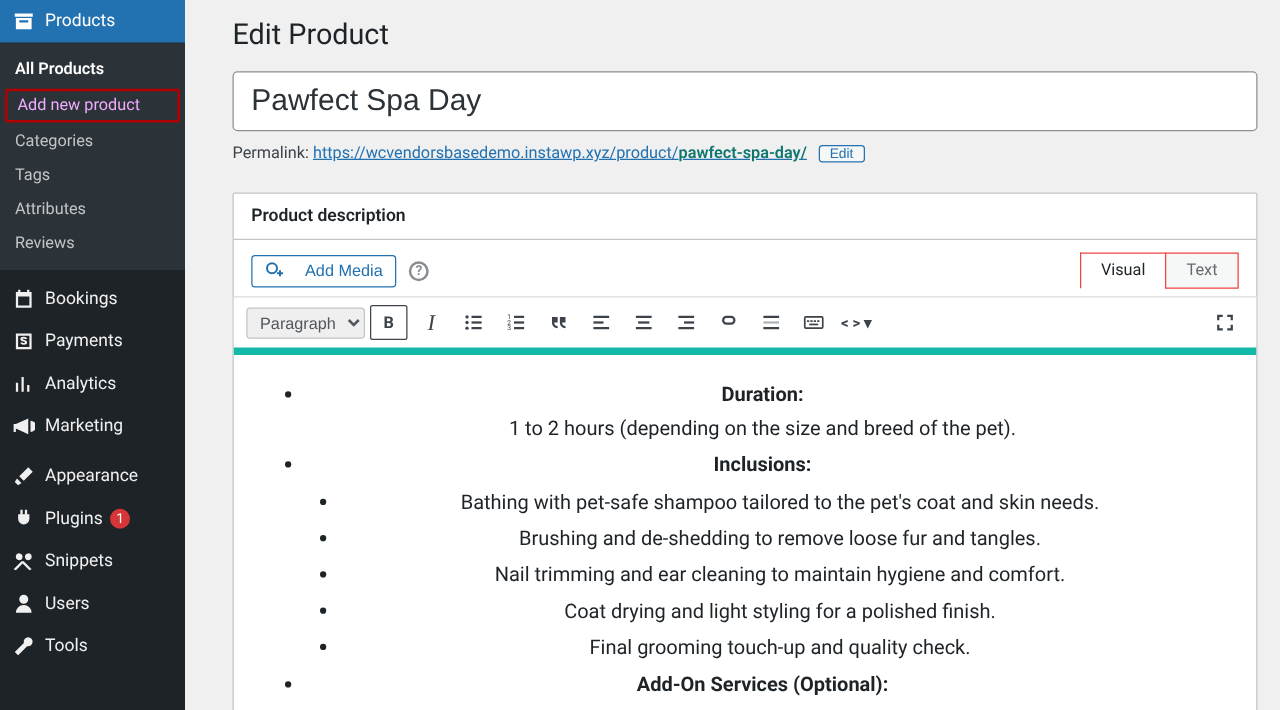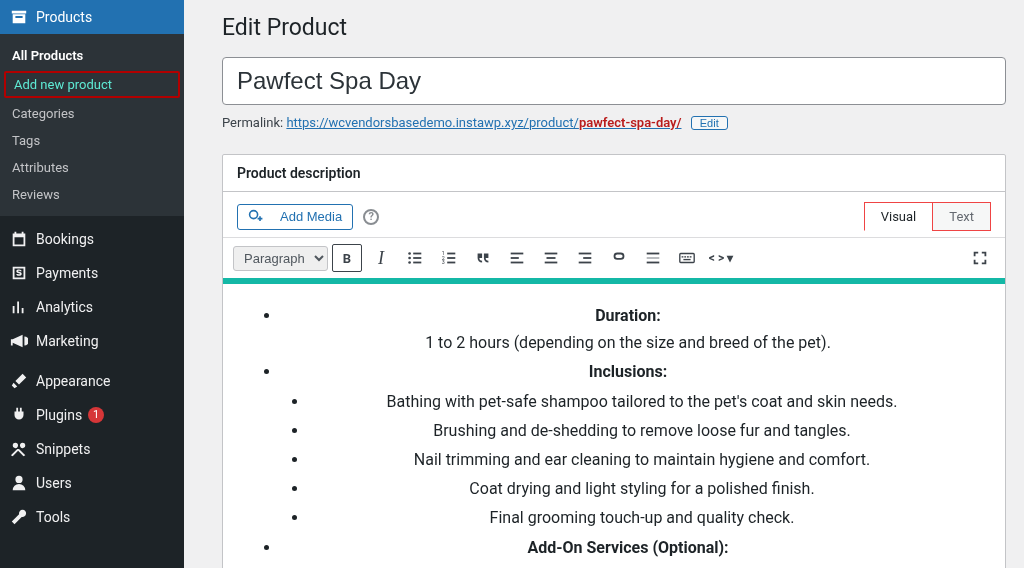--- a/index.html
+++ b/index.html
@@ -1,35 +1,35 @@
 <!DOCTYPE html>
 <html><head>
   <meta charset="utf-8">
   <style>
     * { box-sizing: border-box; margin: 0; padding: 0; }
     html, body { height: 100%; font-family: -apple-system, BlinkMacSystemFont, "Segoe UI", Roboto, sans-serif; font-size: 13px; color: #3c434a; }
     body { display: flex; background: #f0f0f1; }
     
-    #sidebar { width: 184px; background: #1d2327; color: #f0f0f1; flex-shrink: 0; overflow-y: auto; }
+    #sidebar { width: 148px; background: #1d2327; color: #f0f0f1; flex-shrink: 0; overflow-y: auto; }
     .side-item { display: flex; align-items: center; padding: 8px 10px; color: #f0f0f1; cursor: pointer; font-size: 14px; }
     .side-item.top-active { background: #2271b1; color: #fff; position: relative; }
     .side-item svg, .side-item .ico { width: 18px; height: 18px; margin-right: 8px; fill: currentColor; flex-shrink:0; }
     .sub-list { background: #2c3338; padding: 8px 0; }
     .sub-item { padding: 6px 12px; font-size: 13px; color: #c3c4c7; cursor: pointer; }
     .sub-item.bold-white { color: #fff; font-weight: 600; }
-    .sub-item.highlighted { border: 2px solid #b20000; border-radius: 2px; color:#5eead4; margin: 2px 4px; padding: 4px 8px;}
+    .sub-item.highlighted { border: 2px solid #b20000; border-radius: 2px; color:#f0abfc; margin: 2px 4px; padding: 4px 8px;}
     .side-group { margin-top: 6px; }
     .badge { display:inline-block; background:#d63638; color:#fff; border-radius: 9px; min-width: 16px; height:16px; line-height:16px; font-size:11px; text-align:center; padding:0 4px; margin-left:6px;}
     
     #main { flex: 1; overflow: auto; padding: 0 18px 20px 38px; }
     h1.page-head { font-size: 23px; font-weight: 400; padding: 14px 0 16px 0; color:#1d2327;}
     .title-input { width: 100%; padding: 8px 14px; font-size: 24px; line-height: 1.2; height:48px; border: 1px solid #8c8f94; border-radius: 4px; background: #fff; color: #2c3338; }
     .permalink { margin-top: 10px; font-size: 13px; color: #3c434a; }
     .permalink a { color: #2271b1; text-decoration: underline; }
-    .permalink a .slug { font-weight: 600; color:#b91c1c;text-align:center;}
+    .permalink a .slug { font-weight: 600; color:#0f766e;text-align:center;}
     .edit-btn { margin-left: 6px; padding: 0 8px; height: 14px; font-size: 11px; border:1px solid #2271b1; background:#f6f7f7; color:#2271b1; border-radius:3px; cursor:pointer;}
     .postbox { margin-top: 24px; border:1px solid #c3c4c7; background:#fff; border-radius: 2px; }
     .pb-head { padding: 10px 14px; font-size: 14px; font-weight: 600; border-bottom: 1px solid #c3c4c7; color:#1d2327;}
     .editor-top { display:flex; justify-content: space-between; align-items:center; padding: 10px 14px 6px;}
     .media-btn { display:inline-flex; align-items:center; gap:16px; padding: 4px 10px; border:1px solid #2271b1; border-radius: 3px; color:#2271b1; background:#fff; cursor:pointer; font-size:13px;}
     .info-circ { width:16px;height:16px; border:2px solid #3c434a; border-radius:50%; display:inline-flex; align-items:center; justify-content:center; font-weight:bold; font-size:11px; color:#3c434a; opacity:.6;}
     .tabs { display:flex; }
     .etab { padding: 6px 16px; border:1px solid #ef4444; background:#f6f7f7; margin-left:-1px; color:#646970; cursor:pointer;}
     .etab.active { background:#fff; border-bottom-color:#fff; color:#1d2327;}
     .toolbar { display:flex; align-items:center; gap:4px; padding: 6px 10px; border-top:1px solid #dcdcde; border-bottom:6px solid #14b8a6; background:#fff; flex-wrap:wrap;}

